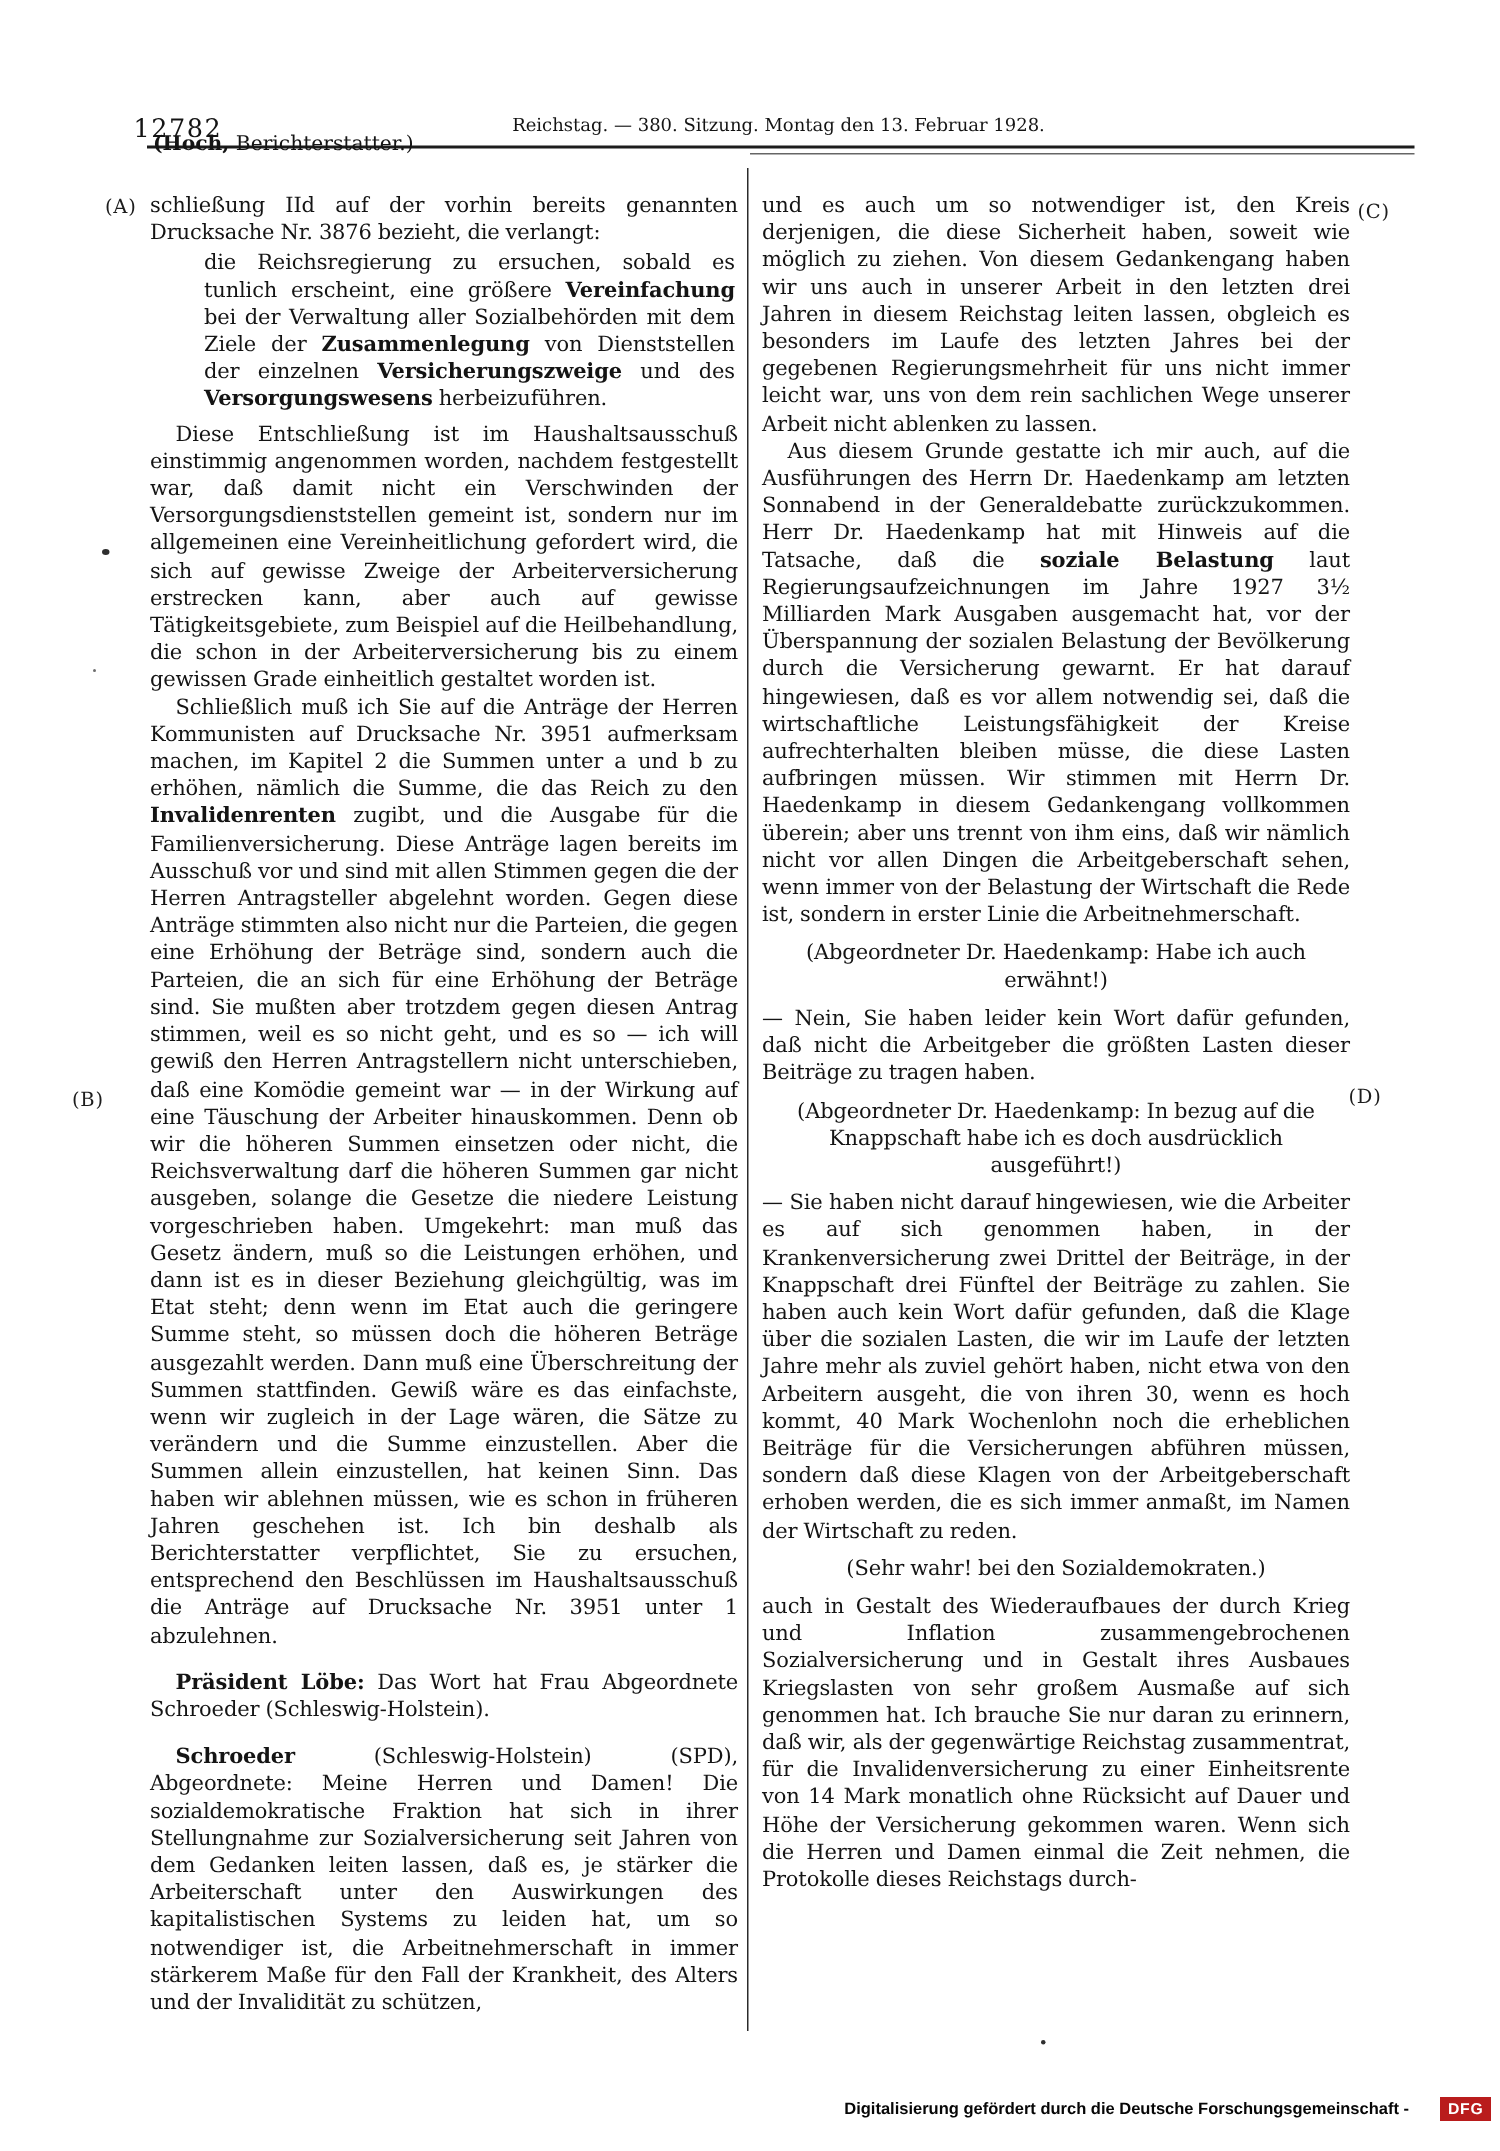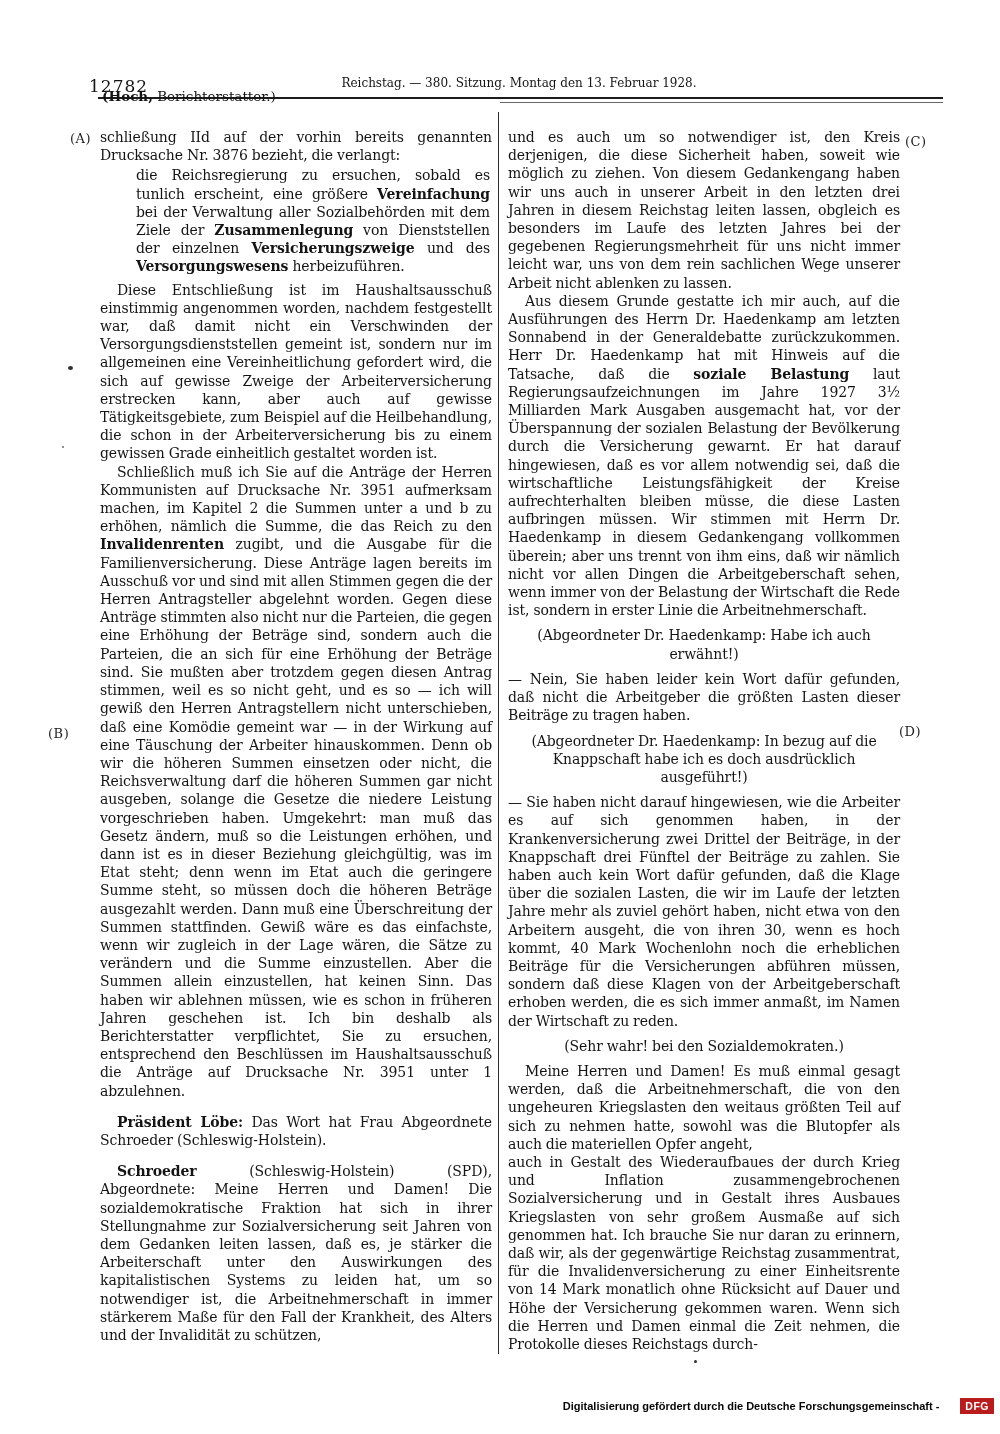--- a/index.html
+++ b/index.html
@@ -74,21 +74,20 @@
     </div>
   <div class="divider"></div>
   <div class="col col-right" id="col-right">
       <p class="para flush"><span>und es auch um so notwendiger ist, den Kreis derjenigen, die diese Sicherheit haben, soweit wie möglich zu ziehen. Von diesem Gedankengang haben wir uns auch in unserer Arbeit in den letzten drei Jahren in diesem Reichstag leiten lassen, obgleich es besonders im Laufe des letzten Jahres bei der gegebenen Regierungsmehrheit für uns nicht immer leicht war, uns von dem rein sachlichen Wege unserer Arbeit nicht ablenken zu lassen.</span></p>
       <p class="para indent"><span>Aus diesem Grunde gestatte ich mir auch, auf die Ausführungen des Herrn Dr. Haedenkamp am letzten Sonnabend in der Generaldebatte zurückzukommen. Herr Dr. Haedenkamp hat mit Hinweis auf die Tatsache, daß die </span><span class="bold">soziale Belastung</span><span> laut Regierungsaufzeichnungen im Jahre 1927 3½ Milliarden Mark Ausgaben ausgemacht hat, vor der Überspannung der sozialen Belastung der Bevölkerung durch die Versicherung gewarnt. Er hat darauf hingewiesen, daß es vor allem notwendig sei, daß die wirtschaftliche Leistungsfähigkeit der Kreise aufrechterhalten bleiben müsse, die diese Lasten aufbringen müssen. Wir stimmen mit Herrn Dr. Haedenkamp in diesem Gedankengang vollkommen überein; aber uns trennt von ihm eins, daß wir nämlich nicht vor allen Dingen die Arbeitgeberschaft sehen, wenn immer von der Belastung der Wirtschaft die Rede ist, sondern in erster Linie die Arbeitnehmerschaft.</span></p>
       <p class="para center"><span>(Abgeordneter Dr. Haedenkamp: Habe ich auch erwähnt!)</span></p>
       <p class="para dash"><span>— Nein, Sie haben leider kein Wort dafür gefunden, daß nicht die Arbeitgeber die größten Lasten dieser Beiträge zu tragen haben.</span></p>
       <p class="para center"><span>(Abgeordneter Dr. Haedenkamp: In bezug auf die Knappschaft habe ich es doch ausdrücklich ausgeführt!)</span></p>
       <p class="para dash"><span>— Sie haben nicht darauf hingewiesen, wie die Arbeiter es auf sich genommen haben, in der Krankenversicherung zwei Drittel der Beiträge, in der Knappschaft drei Fünftel der Beiträge zu zahlen. Sie haben auch kein Wort dafür gefunden, daß die Klage über die sozialen Lasten, die wir im Laufe der letzten Jahre mehr als zuviel gehört haben, nicht etwa von den Arbeitern ausgeht, die von ihren 30, wenn es hoch kommt, 40 Mark Wochenlohn noch die erheblichen Beiträge für die Versicherungen abführen müssen, sondern daß diese Klagen von der Arbeitgeberschaft erhoben werden, die es sich immer anmaßt, im Namen der Wirtschaft zu reden.</span></p>
       <p class="para center"><span>(Sehr wahr! bei den Sozialdemokraten.)</span></p>
-      <p class="para indent"><span>Meine Herren und Damen! Es muß einmal gesagt werden, daß die Arbeitnehmerschaft, die von den ungeheuren Kriegslasten den weitaus größten Teil auf sich zu nehmen hatte, sowohl was die Blutopfer als auch die materiellen Opfer angeht,</span></p>
       <p class="para flush"><span>auch in Gestalt des Wiederaufbaues der durch Krieg und Inflation zusammengebrochenen Sozialversicherung und in Gestalt ihres Ausbaues Kriegslasten von sehr großem Ausmaße auf sich genommen hat. Ich brauche Sie nur daran zu erinnern, daß wir, als der gegenwärtige Reichstag zusammentrat, für die Invalidenversicherung zu einer Einheitsrente von 14 Mark monatlich ohne Rücksicht auf Dauer und Höhe der Versicherung gekommen waren. Wenn sich die Herren und Damen einmal die Zeit nehmen, die Protokolle dieses Reichstags durch-</span></p>
     </div>
 
   <span class="speck speck1"></span>
   <span class="speck speck2"></span>
   <span class="speck speck3"></span>
 
   <div class="footer">
     <span>Digitalisierung gefördert durch die Deutsche Forschungsgemeinschaft -</span>
     <span class="dfg-logo">DFG</span>

